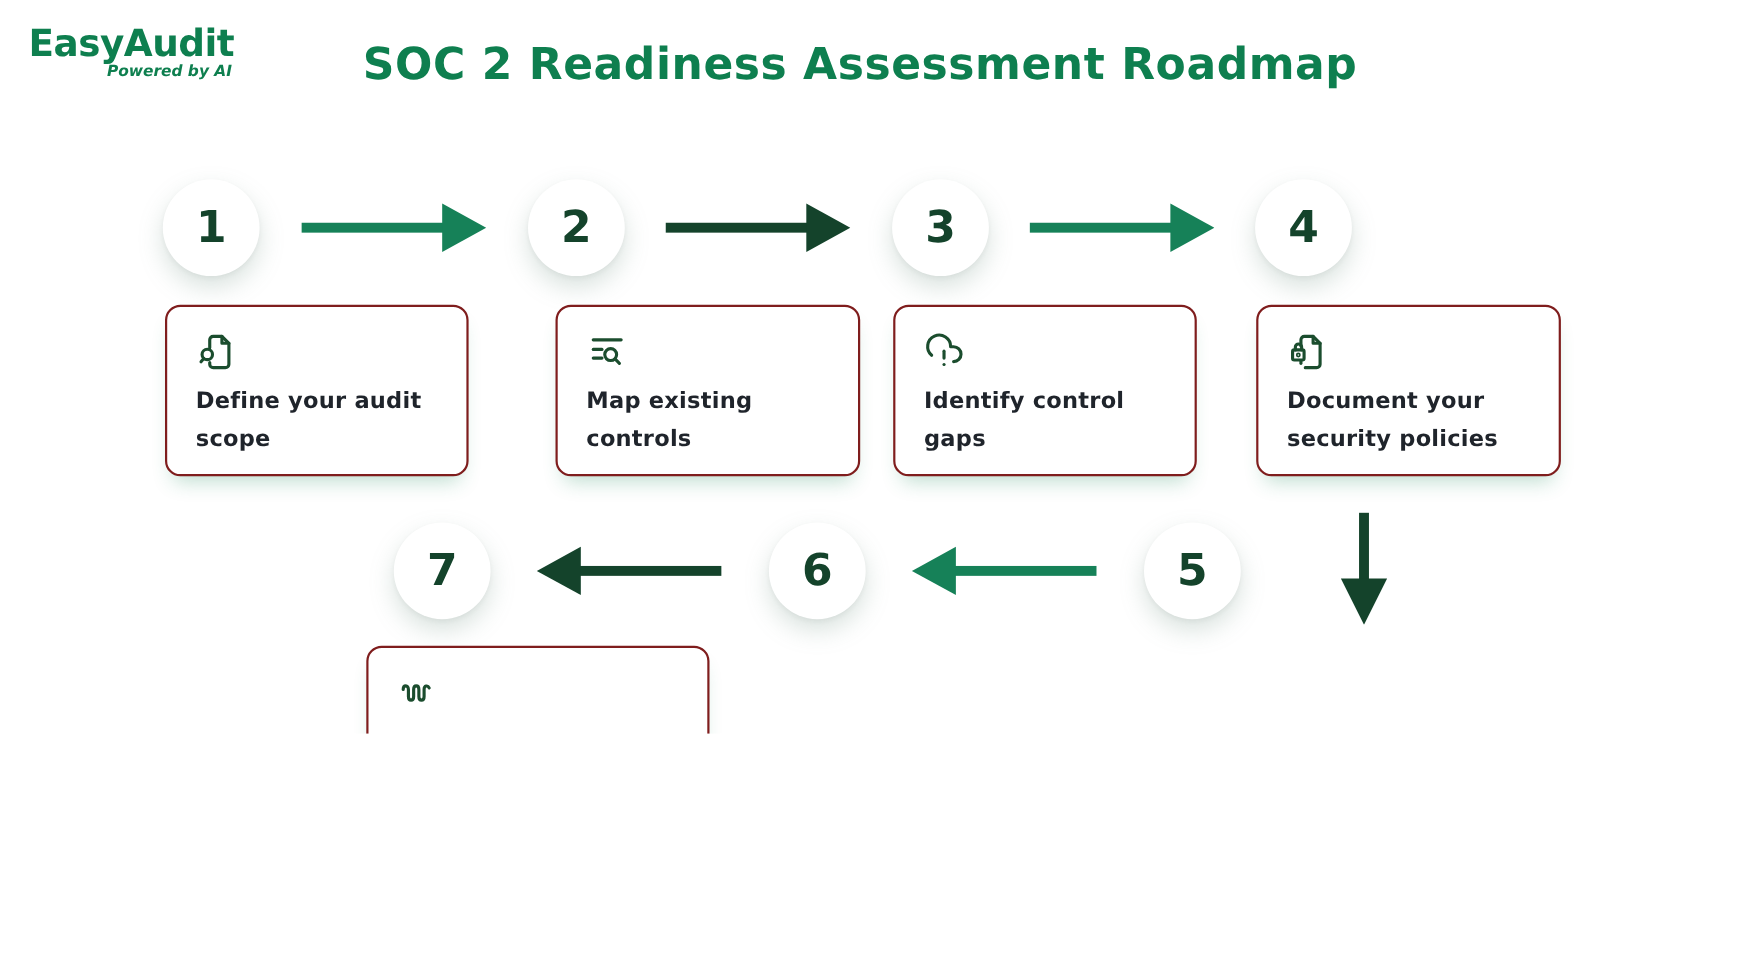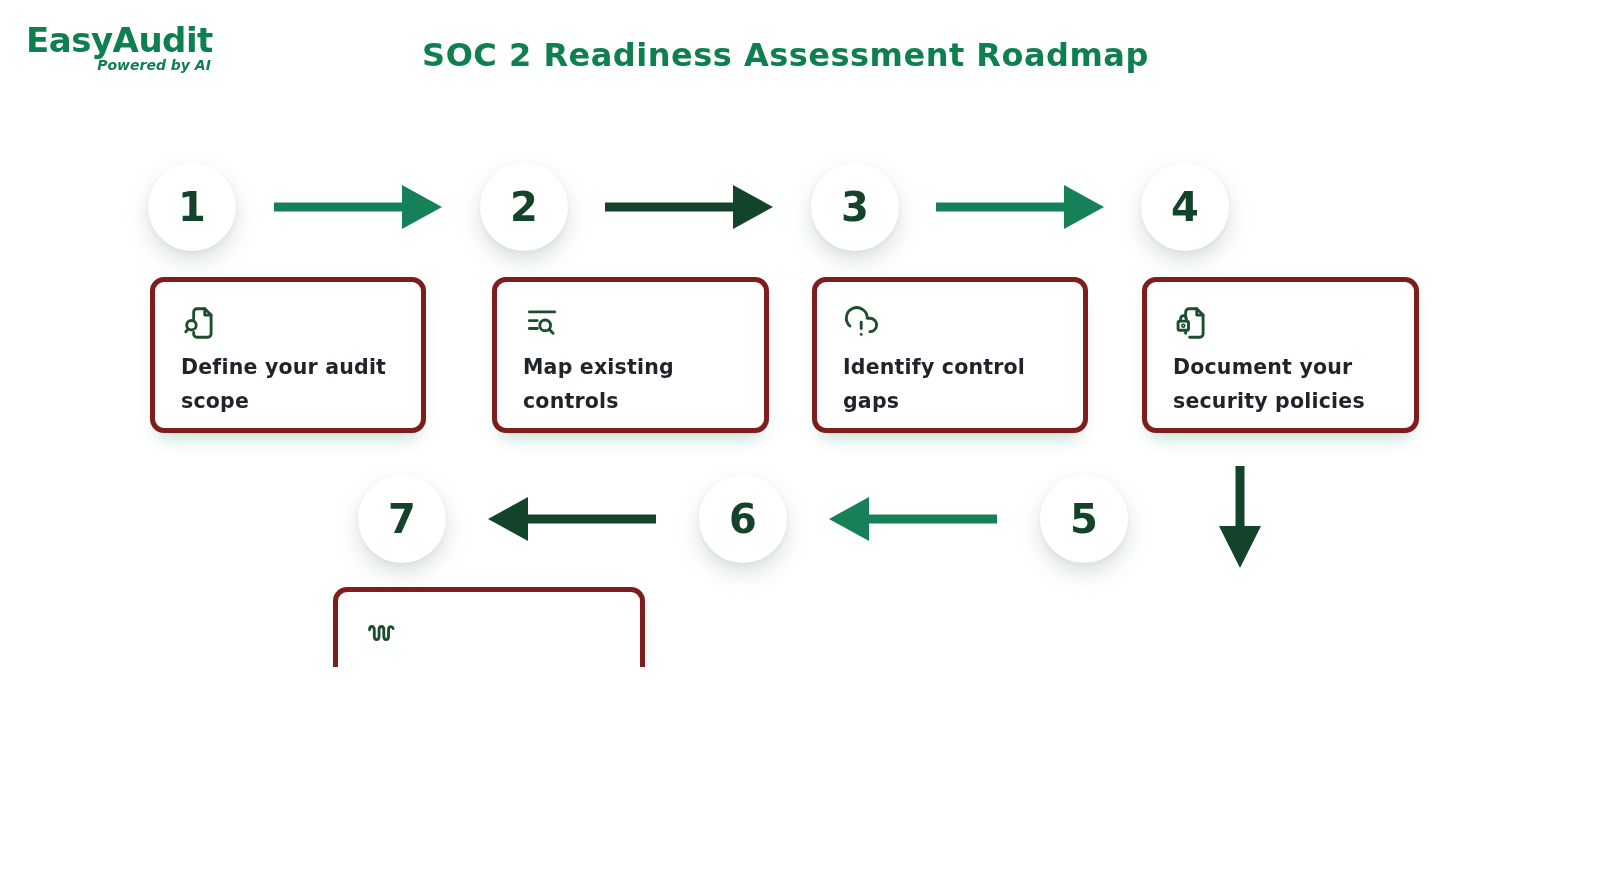--- a/index.html
+++ b/index.html
@@ -6,32 +6,32 @@
   .stage{
     position:relative;width:1600px;height:667px;overflow:hidden;background:#ffffff;
     font-family:"DejaVu Sans","Liberation Sans",sans-serif;
   }
   
   .logo{position:absolute;left:26px;top:22px;}
   .logo-name{font-size:34px;font-weight:800;color:#0E7F4F;letter-spacing:-0.5px;line-height:1.1;}
   .logo-tagline{font-size:14px;font-weight:600;color:#0E7F4F;text-align:right;margin-top:-2px;padding-right:2px;font-style:italic;}
   .title{
     position:absolute;left:50%;top:36px;transform:translateX(-52%);
-    margin:0;font-size:32px;font-weight:800;color:#0E7F4F;letter-spacing:0.5px;white-space:nowrap;
+    margin:0;font-size:40px;font-weight:800;color:#0E7F4F;letter-spacing:0.5px;white-space:nowrap;
   }
   
   .circle{
     position:absolute;width:88px;height:88px;border-radius:50%;background:#ffffff;
     box-shadow:0 10px 22px rgba(120,150,135,0.28), 0 2px 5px rgba(0,0,0,0.05);
     display:flex;align-items:center;justify-content:center;
   }
   .circle span{font-size:40px;font-weight:800;color:#14432B;}
   
   .card{
-    position:absolute;height:156px;background:#ffffff;border:5px solid #7f1d1d;border-radius:14px;
+    position:absolute;height:156px;background:#ffffff;border:2px solid #7f1d1d;border-radius:14px;
     box-shadow:0 12px 18px -8px rgba(34,139,92,0.30);
     box-sizing:border-box;padding:22px 26px;
   }
   .card .icon{display:block;margin-bottom:8px;}
   .card .label{
     margin:0;font-size:20.5px;font-weight:600;color:#1F242B;line-height:1.68;letter-spacing:0.2px;
   }
   .arrow{position:absolute;}
   .fill-med{fill:#168158;}
   .fill-dark{fill:#14432B;}
@@ -100,21 +100,21 @@
   <div class="card" style="left:150px;top:277px;width:276px;">
     <svg class="icon" viewBox="0 0 24 24" width="38" height="38" fill="none" stroke="#1B4D2E" stroke-width="1.8" stroke-linecap="round" stroke-linejoin="round">
       <path d="M8 9.5V5a2 2 0 0 1 2-2h5l4 4v12a2 2 0 0 1-2 2h-7a2 2 0 0 1-2-2v-1"></path>
       <path d="M15 3v4h4"></path>
       <circle cx="6.6" cy="13.4" r="3" fill="#ffffff"></circle>
       <path d="M4.6 15.7 3 17.6"></path>
     </svg>
     <p class="label">Define your audit scope</p>
   </div>
 
-  <div class="card" style="left:492px;top:277px;width:277px;">
+  <div class="card" style="left:505px;top:277px;width:277px;">
     <svg class="icon" viewBox="0 0 24 24" width="38" height="38" fill="none" stroke="#1B4D2E" stroke-width="1.8" stroke-linecap="round" stroke-linejoin="round">
       <path d="M4 5h16"></path>
         <path d="M4 10.5h5"></path>
         <path d="M4 15.5h5"></path>
       <circle cx="14" cy="13.5" r="3.4" fill="#ffffff"></circle>
       <path d="M16.5 16 19 18.5"></path>
     </svg>
     <p class="label">Map existing controls</p>
   </div>
 

